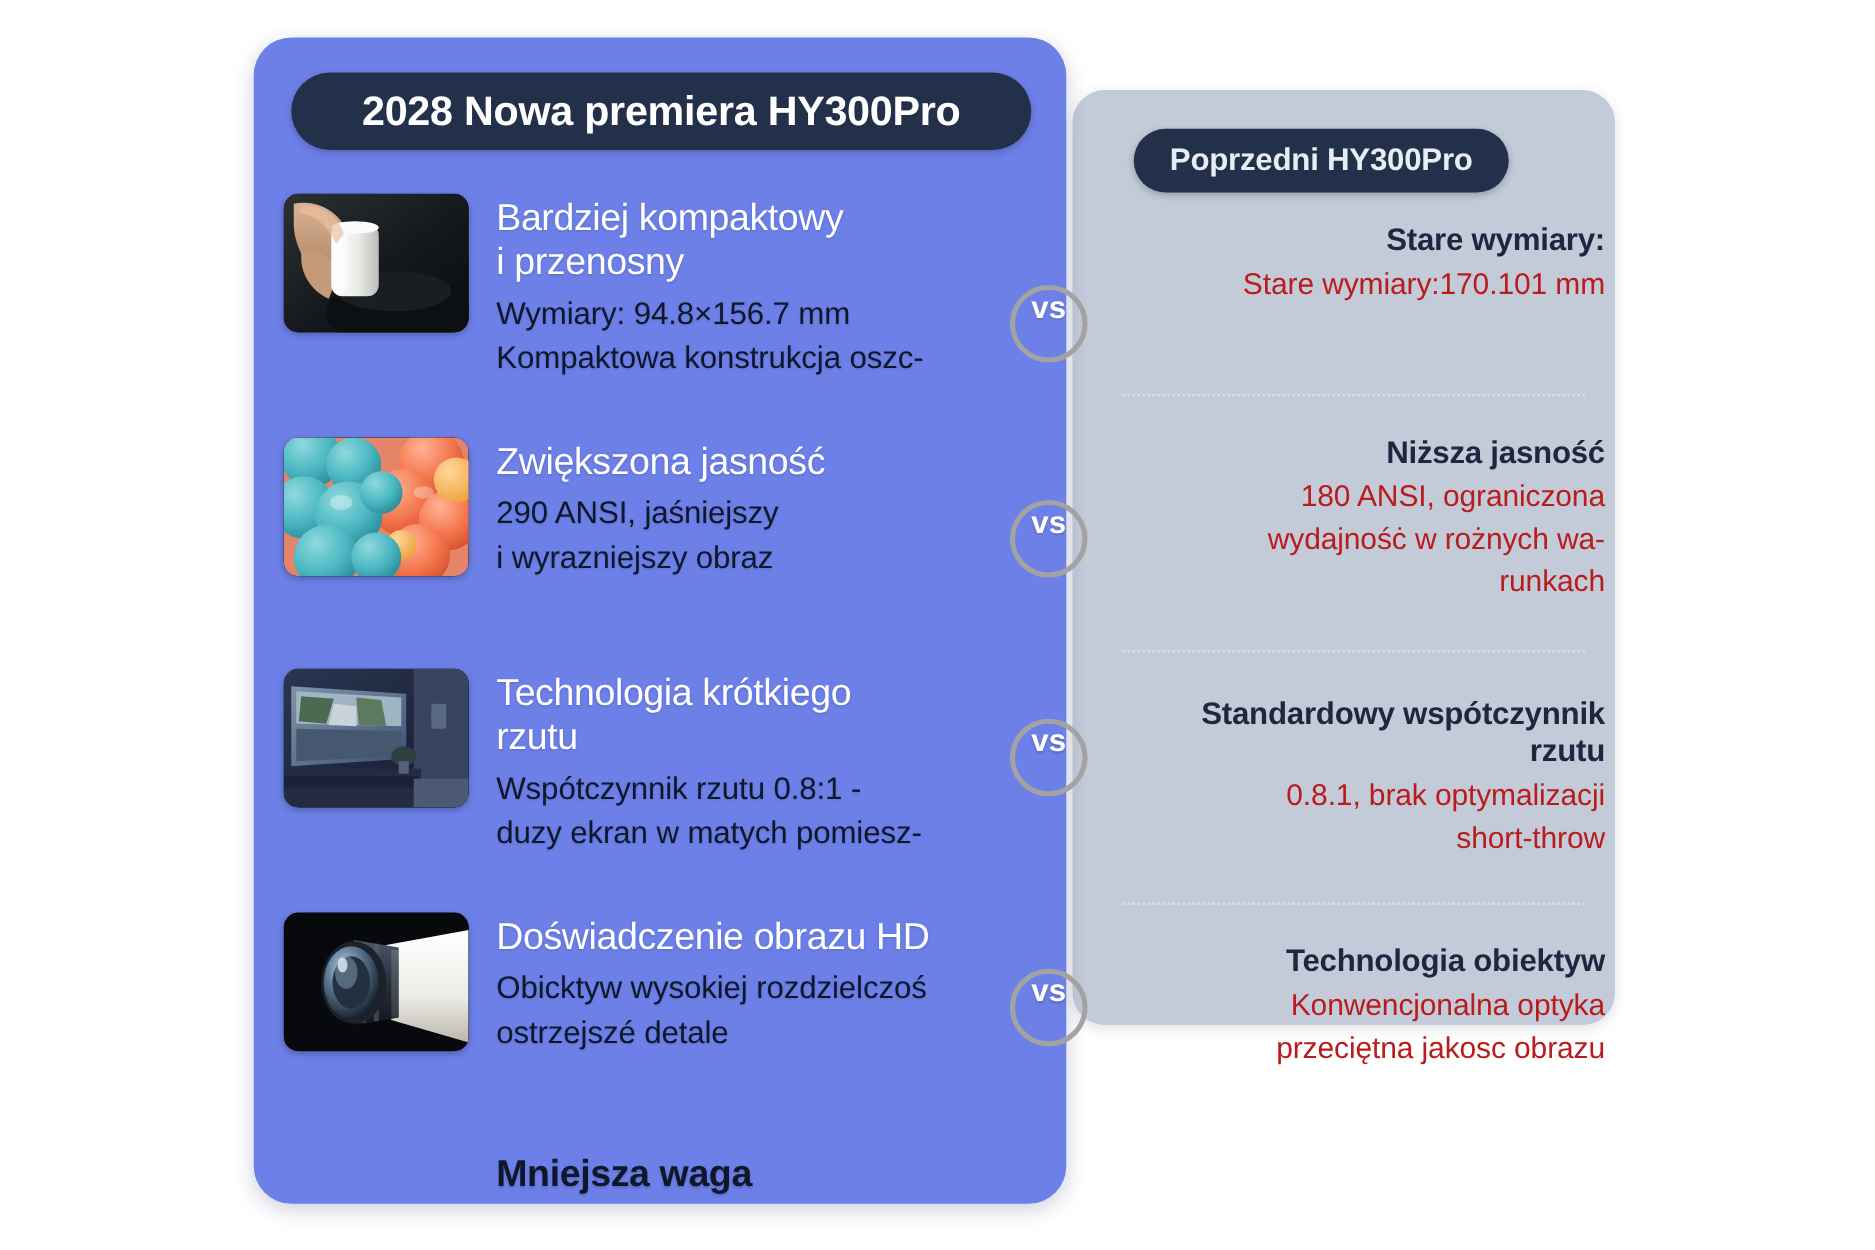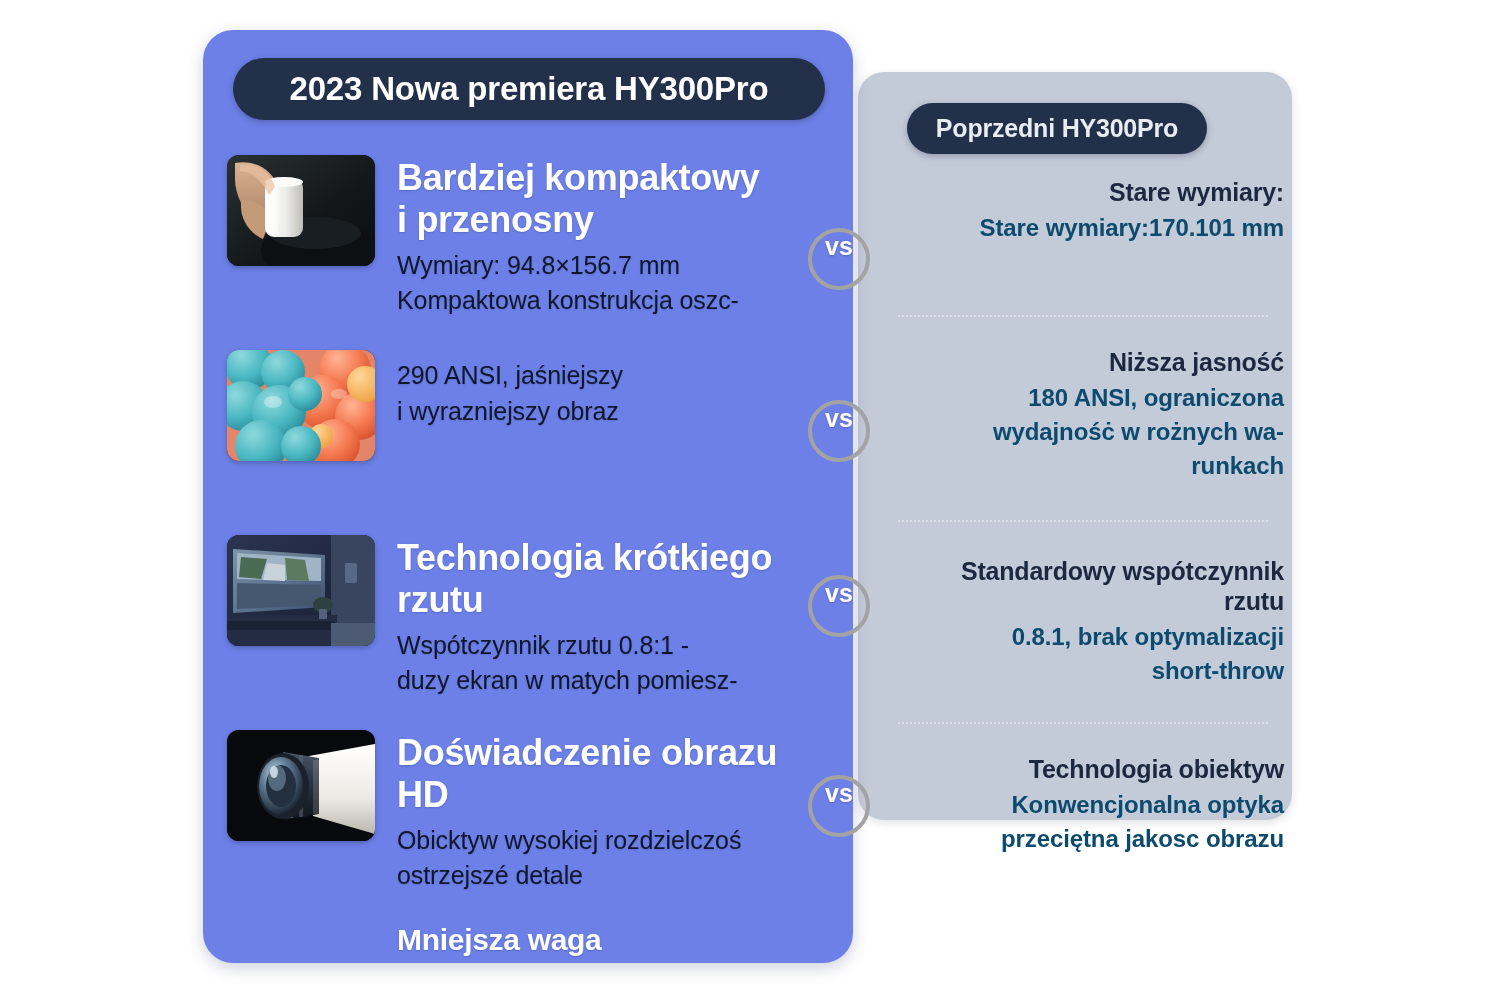--- a/index.html
+++ b/index.html
@@ -101,43 +101,43 @@
   }
   .thumb svg { display: block; width: 100%; height: 100%; }
 
   .feature-text {
     margin-left: 22px;
     padding-top: 2px;
     flex: 1 1 auto;
   }
   .feature-title {
     color: #ffffff;
-    font-size: 36px;
-    font-weight: bold;
+    font-size: 30px;
+    font-weight: normal;
     line-height: 1.18;
     letter-spacing: -0.3px;
     white-space: pre-line;
     text-shadow: 0 1px 2px rgba(30,40,90,0.25);
   }
   .feature-desc {
     color: #0f172a;
     font-size: 25px;
     font-weight: normal;
     line-height: 1.42;
     margin-top: 6px;
     white-space: pre-line;
     letter-spacing: -0.1px;
     text-shadow: 0 1px 2px rgba(30,40,90,0.18);
   }
 
   .footnote {
     position: absolute;
     left: 194px;
     top: 893px;
-    color: #ffffff;
+    color: #0f172a;
     font-size: 30px;
     font-weight: bold;
     letter-spacing: -0.3px;
     text-shadow: 0 1px 2px rgba(30,40,90,0.25);
   }
 
   
   .old-row {
     position: absolute;
     left: 48px;
@@ -146,23 +146,23 @@
   }
   .old-title {
     color: #1c2740;
     font-size: 25px;
     font-weight: bold;
     line-height: 1.2;
     letter-spacing: -0.2px;
     white-space: pre-line;
   }
   .old-desc {
-    color: #0c4a6e;
+    color: #b91c1c;
     font-size: 24px;
-    font-weight: bold;
+    font-weight: normal;
     line-height: 1.42;
     margin-top: 4px;
     white-space: pre-line;
     letter-spacing: -0.1px;
   }
   .divider {
     position: absolute;
     left: 40px;
     width: 370px;
     height: 1px;
@@ -227,21 +227,21 @@
     <div class="old-row" style="top:682px;">
       <div class="old-title">Technologia obiektyw</div>
       <div class="old-desc">Konwencjonalna optyka
 przeciętna jakosc obrazu</div>
     </div>
   </div>
 
   <div class="panel-new">
 
     <div class="pill pill-new">
-      <span class="pill-new-label">2023 Nowa premiera HY300Pro</span>
+      <span class="pill-new-label">2028 Nowa premiera HY300Pro</span>
     </div>
 
     <div class="feature-row" style="top:125px;">
       <div class="thumb">
         <svg viewBox="0 0 148 111" preserveAspectRatio="none" aria-hidden="true">
           <defs>
             <linearGradient id="bagbg" x1="0" y1="0" x2="1" y2="1">
               <stop offset="0%" stop-color="#2b3133"></stop>
               <stop offset="55%" stop-color="#14181a"></stop>
               <stop offset="100%" stop-color="#0a0d0f"></stop>
@@ -306,20 +306,21 @@
           <circle cx="16" cy="56" r="25" fill="url(#tealb)"></circle>
           <circle cx="52" cy="62" r="27" fill="url(#tealb)"></circle>
           <circle cx="34" cy="96" r="26" fill="url(#tealb)"></circle>
           <circle cx="74" cy="96" r="20" fill="url(#tealb)"></circle>
           <circle cx="78" cy="44" r="17" fill="url(#tealb)"></circle>
           <ellipse cx="46" cy="52" rx="9" ry="6" fill="#ffffff" opacity="0.35"></ellipse>
           <ellipse cx="112" cy="44" rx="8" ry="5" fill="#ffffff" opacity="0.3"></ellipse>
         </svg>
       </div>
       <div class="feature-text">
+        <div class="feature-title">Zwiększona jasność</div>
         <div class="feature-desc">290 ANSI, jaśniejszy
 i wyrazniejszy obraz</div>
       </div>
     </div>
 
     <div class="feature-row" style="top:505px;">
       <div class="thumb">
         <svg viewBox="0 0 148 111" preserveAspectRatio="none" aria-hidden="true">
           <defs>
             <linearGradient id="roomg" x1="0" y1="0" x2="1" y2="1">

